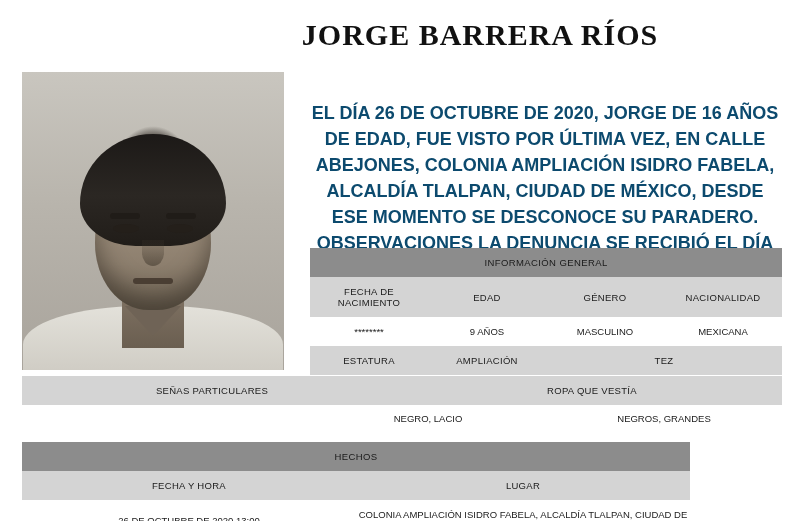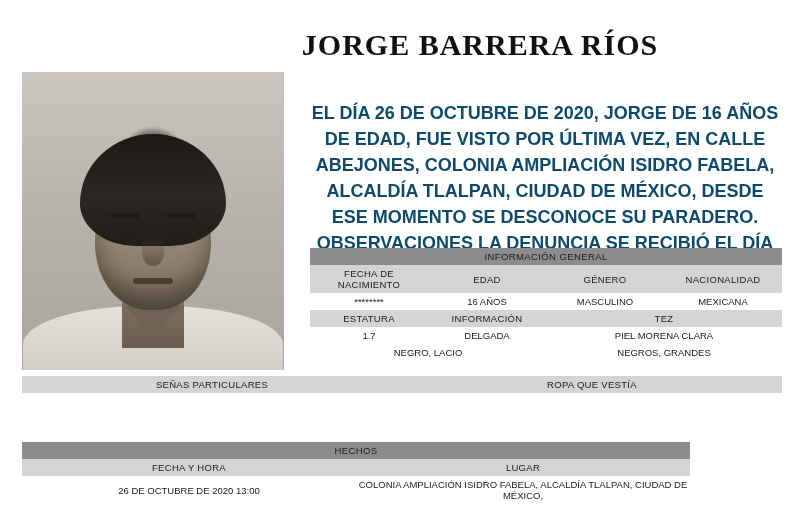--- a/index.html
+++ b/index.html
@@ -19,21 +19,21 @@
     position: relative;
     width: 800px;
     height: 521px;
     background: #ffffff;
   }
 
   
   .title {
     position: absolute;
     left: 180px;
-    top: 28px;
+    top: 18px;
     width: 600px;
     text-align: center;
     font-size: 30px;
     font-weight: bold;
     letter-spacing: 1px;
     color: #111111;
     font-family: "Liberation Serif", serif;
   }
 
   
@@ -161,21 +161,21 @@
   
   .tbl {
     position: absolute;
     border-collapse: collapse;
     table-layout: fixed;
   }
   .tbl td, .tbl th {
     text-align: center;
     vertical-align: middle;
     font-size: 9.5px;
-    padding: 3px 2px;
+    padding: 9px 2px;
     color: #1a1a1a;
     font-weight: normal;
   }
   .hdr-dark {
     background: #8c8c8c;
     color: #ffffff;
     font-size: 9.5px;
     letter-spacing: 0.4px;
   }
   .hdr-light {
@@ -225,27 +225,27 @@
       <td class="hdr-dark" colspan="4">INFORMACIÓN GENERAL</td>
     </tr>
     <tr>
       <td class="hdr-light">FECHA DE NACIMIENTO</td>
       <td class="hdr-light">EDAD</td>
       <td class="hdr-light">GÉNERO</td>
       <td class="hdr-light">NACIONALIDAD</td>
     </tr>
     <tr class="val-row">
       <td>********</td>
-      <td>16 AÑOS</td>
+      <td>9 AÑOS</td>
       <td>MASCULINO</td>
       <td>MEXICANA</td>
     </tr>
     <tr>
       <td class="hdr-light">ESTATURA</td>
-      <td class="hdr-light">INFORMACIÓN</td>
+      <td class="hdr-light">AMPLIACIÓN</td>
       <td class="hdr-light" colspan="2">TEZ</td>
     </tr>
     <tr class="val-row">
       <td>1.7</td>
       <td>DELGADA</td>
       <td colspan="2">PIEL MORENA CLARA</td>
     </tr>
     <tr class="val-row">
       <td colspan="2">NEGRO, LACIO</td>
       <td colspan="2">NEGROS, GRANDES</td>

